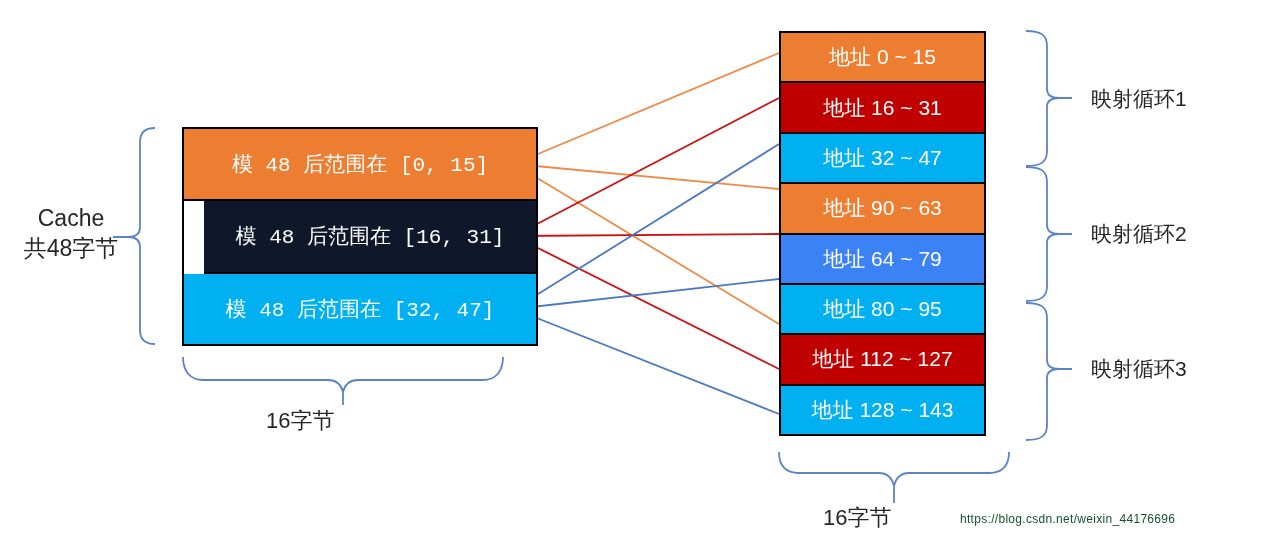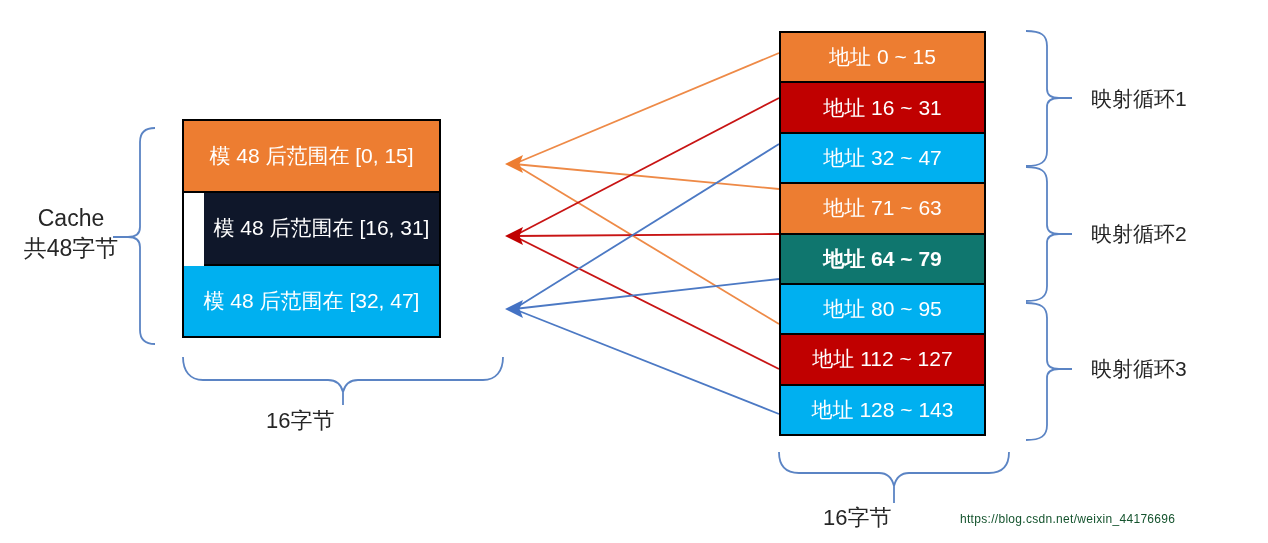--- a/index.html
+++ b/index.html
@@ -5,21 +5,21 @@
   html,body{margin:0;padding:0;background:#fff;}
   .canvas{
     position:relative;
     width:1268px;height:543px;
     background:#fff;
     font-family:"Liberation Sans","DejaVu Sans",sans-serif;
     overflow:hidden;
   }
   svg.overlay{position:absolute;left:0;top:0;width:1268px;height:543px;pointer-events:none;}
   .box{position:absolute;border:2px solid #000;box-sizing:border-box;display:flex;flex-direction:column;}
-  .cache-box{left:182px;top:119px;width:259px;height:219px;}
+  .cache-box{left:182px;top:127px;width:356px;height:219px;font-family:Liberation Mono, monospace;}
   .mem-box{left:779px;top:31px;width:207px;height:405px;}
   .row{
     flex:1;display:flex;align-items:center;justify-content:center;
     color:#fff;font-size:21px;white-space:nowrap;
     border-bottom:2px solid #000;
   }
   .row:last-child{border-bottom:none;}
   .lbl{position:absolute;color:#262626;}
   .cache-title{left:10px;top:203px;width:122px;text-align:center;font-size:23px;line-height:30px;}
   .cycle-lbl{left:1091px;width:130px;font-size:21px;line-height:26px;text-align:left;}
@@ -77,22 +77,22 @@
   <div class="box cache-box">
     <div class="row" style="background-color: rgb(237, 125, 49);">模 48 后范围在 [0, 15]</div>
     <div class="row" style="background-color: #0f172a; margin-left: 20px;">模 48 后范围在 [16, 31]</div>
     <div class="row" style="background-color: rgb(0, 176, 240);">模 48 后范围在 [32, 47]</div>
   </div>
 
   <div class="box mem-box">
     <div class="row" style="background-color: rgb(237, 125, 49);">地址 0 ~ 15</div>
     <div class="row" style="background-color: rgb(192, 0, 0);">地址 16 ~ 31</div>
     <div class="row" style="background-color: rgb(0, 176, 240);">地址 32 ~ 47</div>
-    <div class="row" style="background-color: rgb(237, 125, 49);">地址 71 ~ 63</div>
-    <div class="row" style="background-color: #0f766e; font-weight: bold;">地址 64 ~ 79</div>
+    <div class="row" style="background-color: rgb(237, 125, 49);">地址 90 ~ 63</div>
+    <div class="row" style="background-color: #3b82f6;">地址 64 ~ 79</div>
     <div class="row" style="background-color: rgb(0, 176, 240);">地址 80 ~ 95</div>
     <div class="row" style="background-color: rgb(192, 0, 0);">地址 112 ~ 127</div>
     <div class="row" style="background-color: rgb(0, 176, 240);">地址 128 ~ 143</div>
   </div>
 
   <div class="lbl cycle-lbl cycle-1">映射循环1</div>
   <div class="lbl cycle-lbl cycle-2">映射循环2</div>
   <div class="lbl cycle-lbl cycle-3">映射循环3</div>
 
   <div class="lbl width-lbl wl-left">16字节</div>

